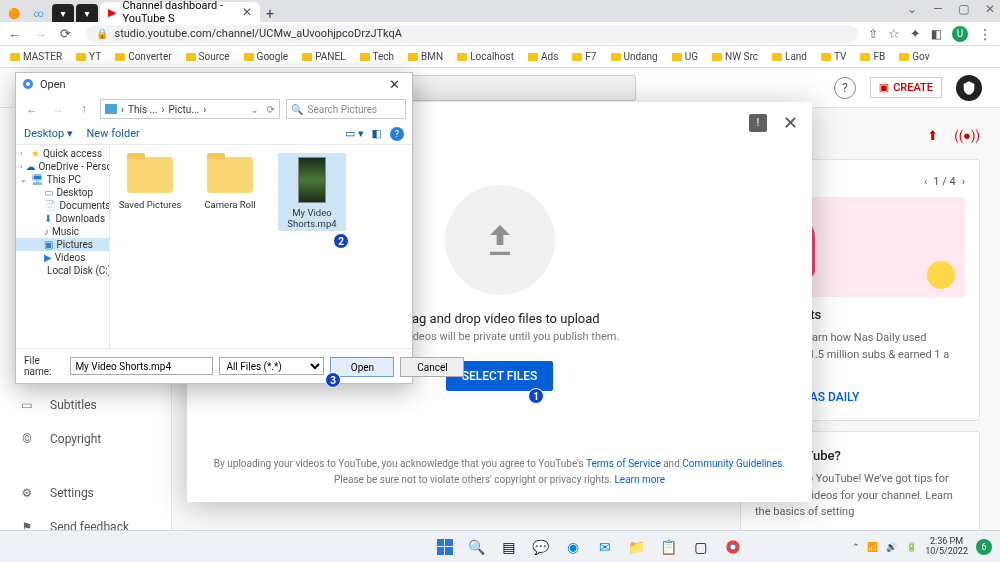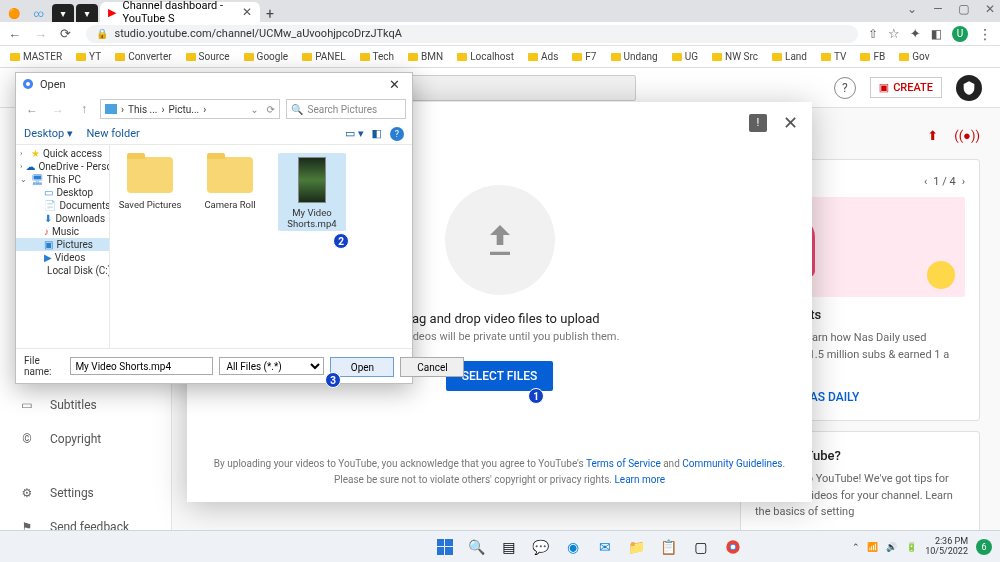--- a/index.html
+++ b/index.html
@@ -105,21 +105,21 @@
 .file-dialog .btn.primary { background: #e4eefb; border-color: #6aa0d8; }
 
 
 .badge { position: absolute; width: 16px; height: 16px; border-radius: 50%; background: #1041c8; color: #fff; font-size: 10px; font-weight: bold; display: flex; align-items: center; justify-content: center; z-index: 50; border:1px solid #fff;}
 
 
 .taskbar { position: absolute; left: 0; right: 0; bottom: 0; height: 32px; background: #eef2f6; border-top: 1px solid #cfd6dd; display: flex; align-items: center; }
 .taskbar .center { margin: 0 auto; display: flex; gap: 10px; }
 .taskbar .tb-ic { width: 22px; height: 22px; display: flex; align-items: center; justify-content: center; font-size: 14px;}
 .taskbar .tray { margin-left: auto; display: flex; align-items: center; gap: 8px; padding-right: 8px; font-size: 9px; color: #333;}
-.taskbar .clock { text-align: right; line-height: 1.1;}
+.taskbar .clock { text-align: center; line-height: 1.1;}
 .taskbar .notif { width: 16px; height: 16px; border-radius: 50%; background: #1a9e5c; color: #fff; font-size: 9px; display: flex; align-items: center; justify-content: center;}
 .win-start{width:16px;height:16px;display:grid;grid-template:1fr 1fr/1fr 1fr;gap:1px;}
 .win-start span{background:#2676d9;}
 </style>
 </head>
 <body>
 
 <div class="tabstrip">
   <div class="favicon">🟠</div>
   <div class="favicon" style="color:#4aa3df">∞</div>

